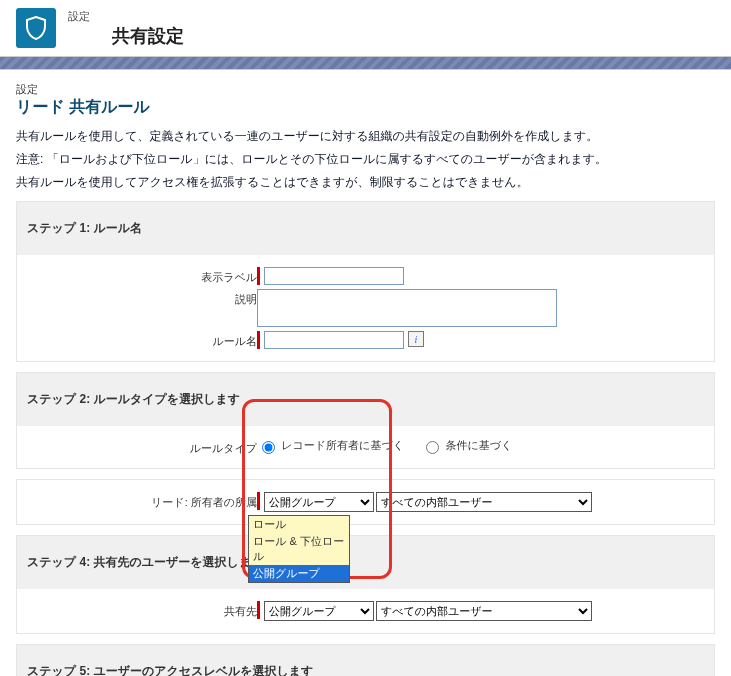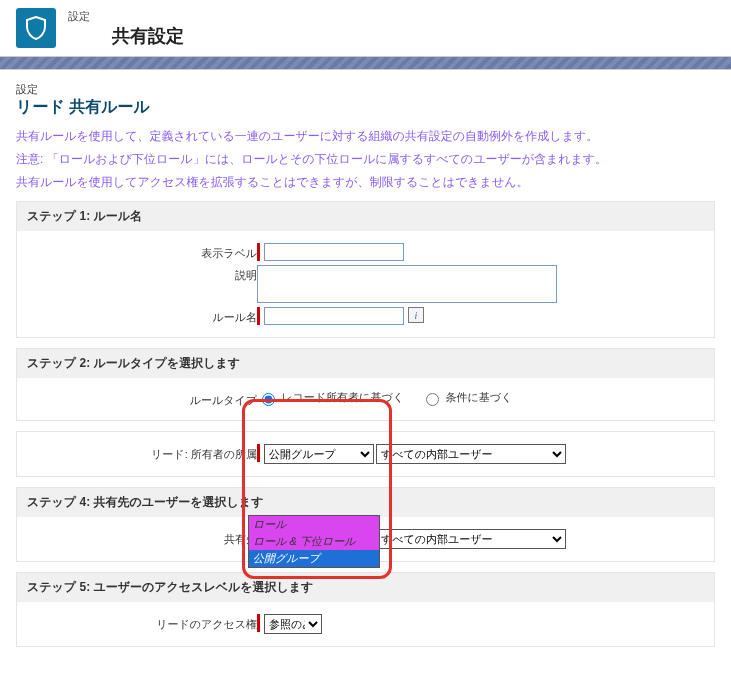--- a/index.html
+++ b/index.html
@@ -5,40 +5,40 @@
   * { box-sizing: border-box; }
   body { margin:0; font-family: Arial, "Hiragino Kaku Gothic ProN", Meiryo, sans-serif; font-size:12px; color:#333; background:#fff; width:731px; }
   .header { display:flex; align-items:center; padding:8px 16px; }
   .header-icon { width:40px; height:40px; background:#0f7aa8; display:flex; align-items:center; justify-content:center; margin-right:12px; border-radius:3px; }
   .header-text-small { font-size:11px; color:#444; }
   .header-text-big { font-size:18px; font-weight:bold; color:#222;margin-left:44px; }
   .gradient-bar { height:14px; background: repeating-linear-gradient(135deg,#6a7aa5 0,#6a7aa5 4px,#7b8ab2 4px,#7b8ab2 8px); border-top:1px solid #ccc; border-bottom:1px solid #ccc; }
   .content { padding:12px 16px; }
   .bc-small { font-size:11px; color:#333; }
   .page-title { font-size:16px; color:#0c4a6e; margin:0 0 10px 0; }
-  .desc { margin:6px 0; color:#8b5cf6; }
+  .desc { margin:6px 0; color:#0f172a; }
   .section { margin-top:10px; border:1px solid #e5e5e5; }
-  .section-head { background:#f0f0f0; padding:6px 10px; font-weight:bold; font-size:12px; }
+  .section-head { background:#f0f0f0; padding:18px 10px; font-weight:bold; font-size:12px; }
   .section-body { padding:8px 10px; }
   .form-row { display:flex; align-items:flex-start; margin:4px 0; }
   .form-label { width:230px; text-align:right; padding-right:0; font-size:11px; color:#333; padding-top:3px;}
   .req-bar { display:inline-block; width:3px; height:18px; background:#c00; margin-right:4px; vertical-align:middle; }
   .text-input { width:140px; height:18px; border:1px solid #7a9ac0; font-size:11px; padding:1px 3px; }
   .textarea { width:300px; height:38px; border:1px solid #7a9ac0; resize:none; font-size:11px; }
   .info-icon { display:inline-flex; width:16px; height:16px; border:1px solid #777; align-items:center; justify-content:center; font-family:Georgia,serif; font-style:italic; font-size:10px; color:#36c; margin-left:4px; background:#f4f4f4;}
   .radio-row input { vertical-align:middle; }
   .radio-row label { margin-right:14px; font-size:11px; }
   select.sf { font-size:11px; border:1px solid #555; background:#fff; height:20px; }
   .sel1 { width:110px; }
-  .sel2 { width:190px; margin-left:2px; }
+  .sel2 { width:216px; margin-left:2px; }
   .sel-small { width:58px; }
   
   .callout { position:absolute; border:3px solid #e2322a; border-radius:12px; pointer-events:none; }
   
-  .dropdown-open { position:absolute; width:132px; border:1px solid #555; background:#d946ef; font-size:11px;font-style:italic; }
+  .dropdown-open { position:absolute; width:102px; border:1px solid #555; background:#fef9c3; font-size:11px; }
   .dropdown-open div { padding:1px 4px; }
   .dropdown-open .sel { background:#1e6fd6; color:#fff; }
   .relpos { position:relative; }
 </style>
 </head>
 <body>
 
 <div class="header">
   <div class="header-icon">
     <svg width="22" height="24" viewBox="0 0 22 24">

